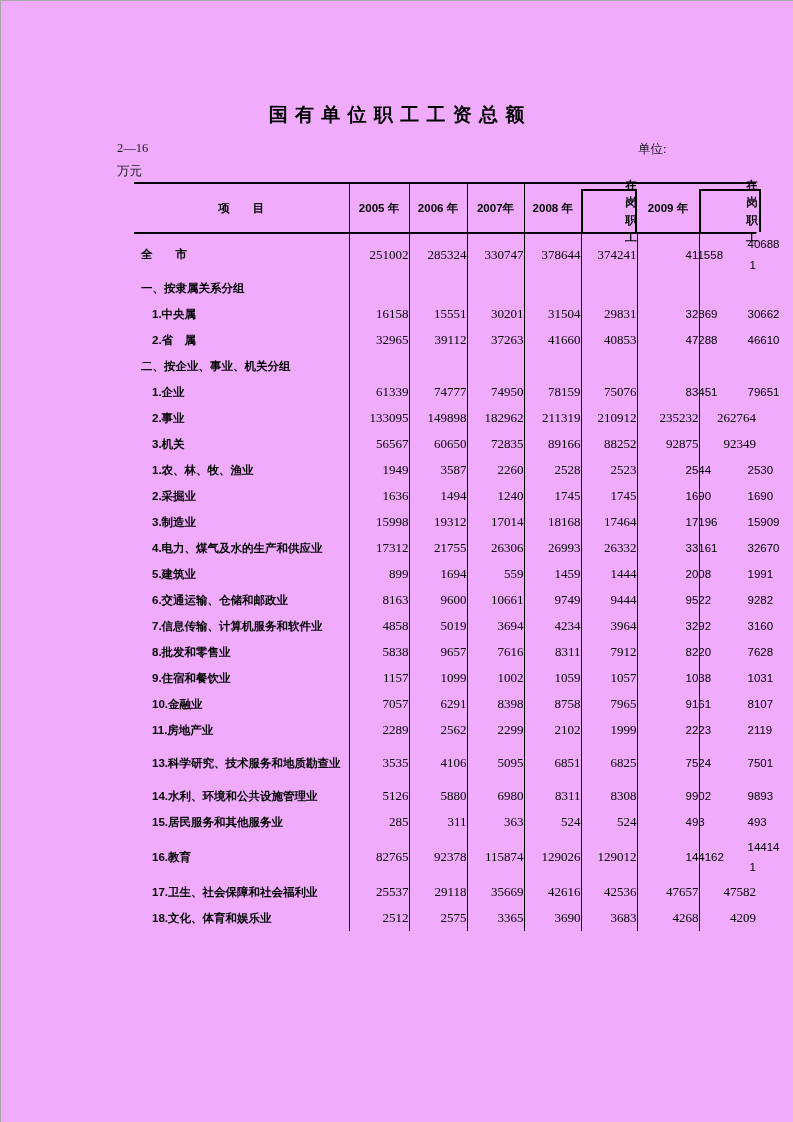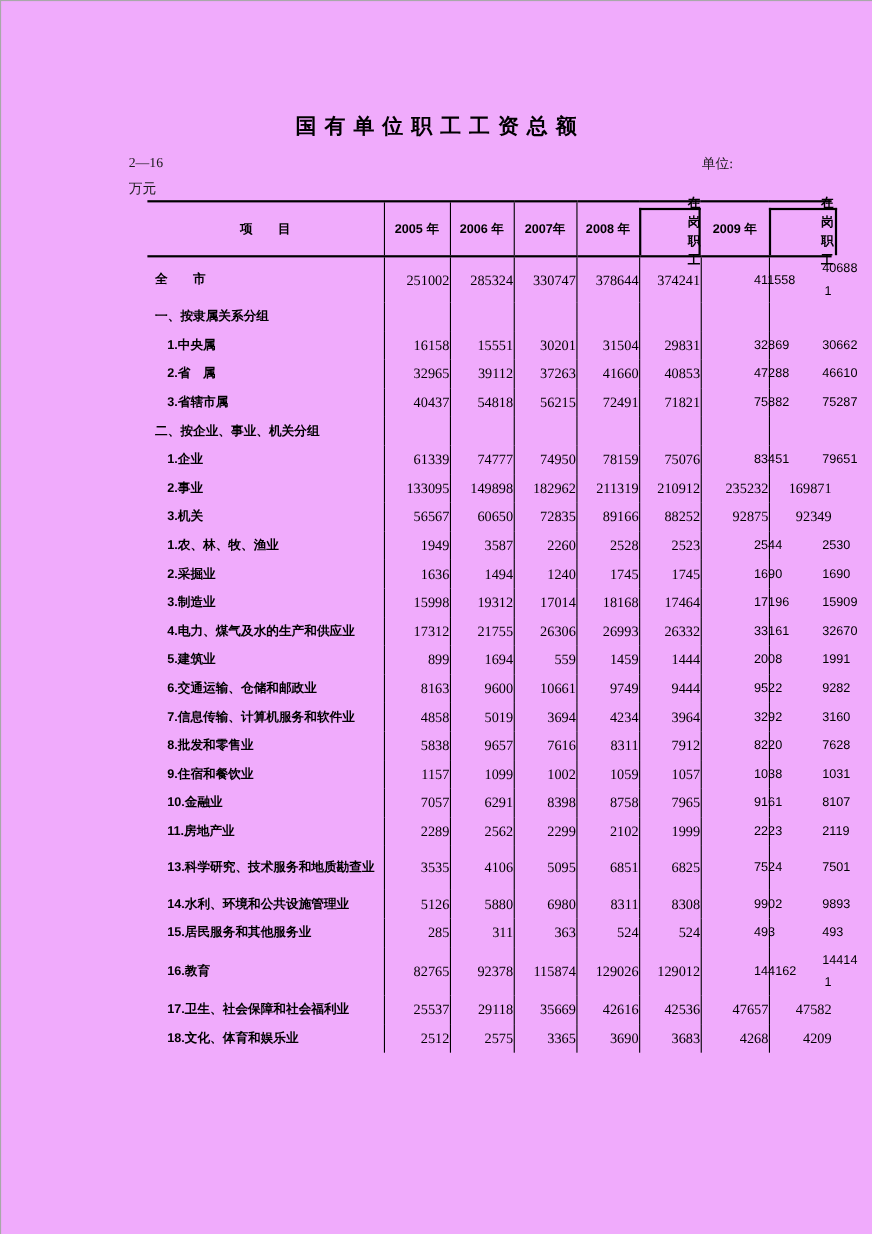--- a/index.html
+++ b/index.html
@@ -126,30 +126,20 @@
           <td class="label item">2.省　属</td>
           <td class="num sep serif">32965</td>
           <td class="num sep serif">39112</td>
           <td class="num sep serif">37263</td>
           <td class="num sep serif">41660</td>
           <td class="num sep serif">40853</td>
           <td class="num sep sans">47288</td>
           <td class="num sep sans">46610</td>
         </tr>
         <tr>
-          <td class="label item">3.省辖市属</td>
-          <td class="num sep serif">40437</td>
-          <td class="num sep serif">54818</td>
-          <td class="num sep serif">56215</td>
-          <td class="num sep serif">72491</td>
-          <td class="num sep serif">71821</td>
-          <td class="num sep sans">75882</td>
-          <td class="num sep sans">75287</td>
-        </tr>
-        <tr>
           <td class="label group">二、按企业、事业、机关分组</td>
           <td class="num sep serif"></td>
           <td class="num sep serif"></td>
           <td class="num sep serif"></td>
           <td class="num sep serif"></td>
           <td class="num sep serif"></td>
           <td class="num sep sans"></td>
           <td class="num sep sans"></td>
         </tr>
         <tr>
@@ -163,21 +153,21 @@
           <td class="num sep sans">79651</td>
         </tr>
         <tr>
           <td class="label item">2.事业</td>
           <td class="num sep serif">133095</td>
           <td class="num sep serif">149898</td>
           <td class="num sep serif">182962</td>
           <td class="num sep serif">211319</td>
           <td class="num sep serif">210912</td>
           <td class="num sep serif">235232</td>
-          <td class="num sep serif">169871</td>
+          <td class="num sep serif">262764</td>
         </tr>
         <tr>
           <td class="label item">3.机关</td>
           <td class="num sep serif">56567</td>
           <td class="num sep serif">60650</td>
           <td class="num sep serif">72835</td>
           <td class="num sep serif">89166</td>
           <td class="num sep serif">88252</td>
           <td class="num sep serif">92875</td>
           <td class="num sep serif">92349</td>

